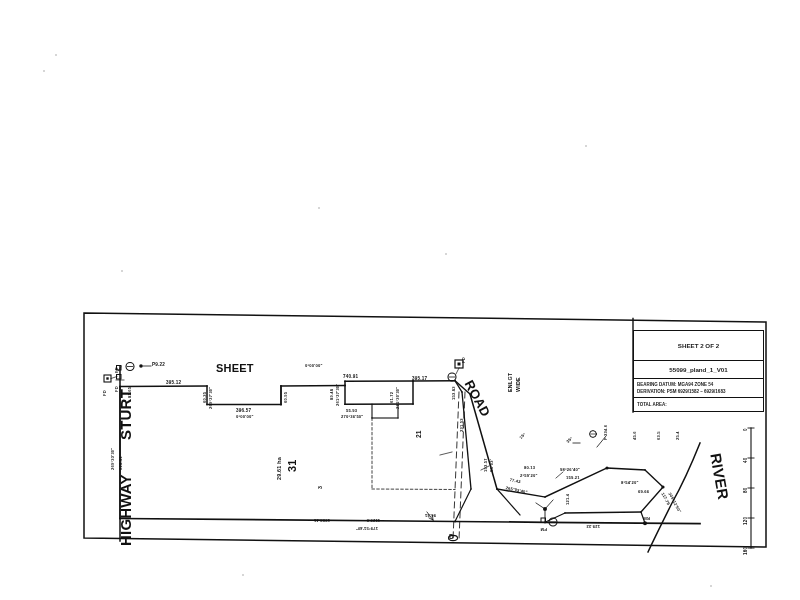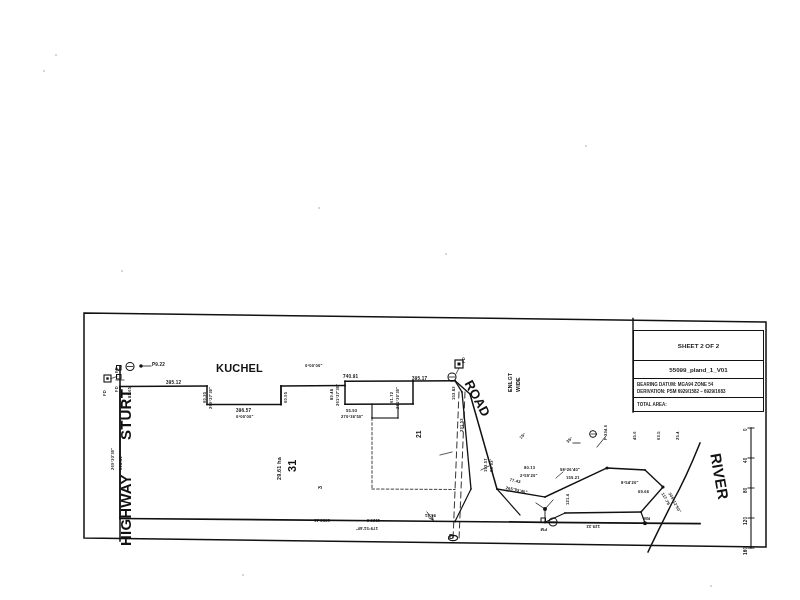--- a/index.html
+++ b/index.html
@@ -229,21 +229,21 @@
       </div>
     </div>
     <div class="tbrow tbleft last" style="height:13px;">
       <span class="tbs">TOTAL AREA:</span>
     </div>
   </div>
 
   <div class="lbl huge r90" style="left:118px; top:440px;">STURT</div>
   <div class="lbl huge r90" style="left:118px; top:546px;">HIGHWAY</div>
 
-  <div class="lbl big" style="left:216px; top:363px;">KUCHEL</div>
+  <div class="lbl big" style="left:216px; top:363px;">SHEET</div>
 
   <div class="lbl road" style="left:474px; top:378px; transform:rotate(62deg); transform-origin:0 0;">ROAD</div>
 
   <div class="lbl small r90" style="left:516px; top:392px;">WIDE</div>
   <div class="lbl small r90" style="left:508px; top:392px;">ENLGT</div>
 
   <div class="lbl river" style="left:723px; top:452px; transform:rotate(80deg); transform-origin:0 0;">RIVER</div>
 
   <div class="lbl big r90" style="left:287px; top:472px;">31</div>
   <div class="lbl small r90" style="left:277px; top:480px;">29.61 ha</div>

